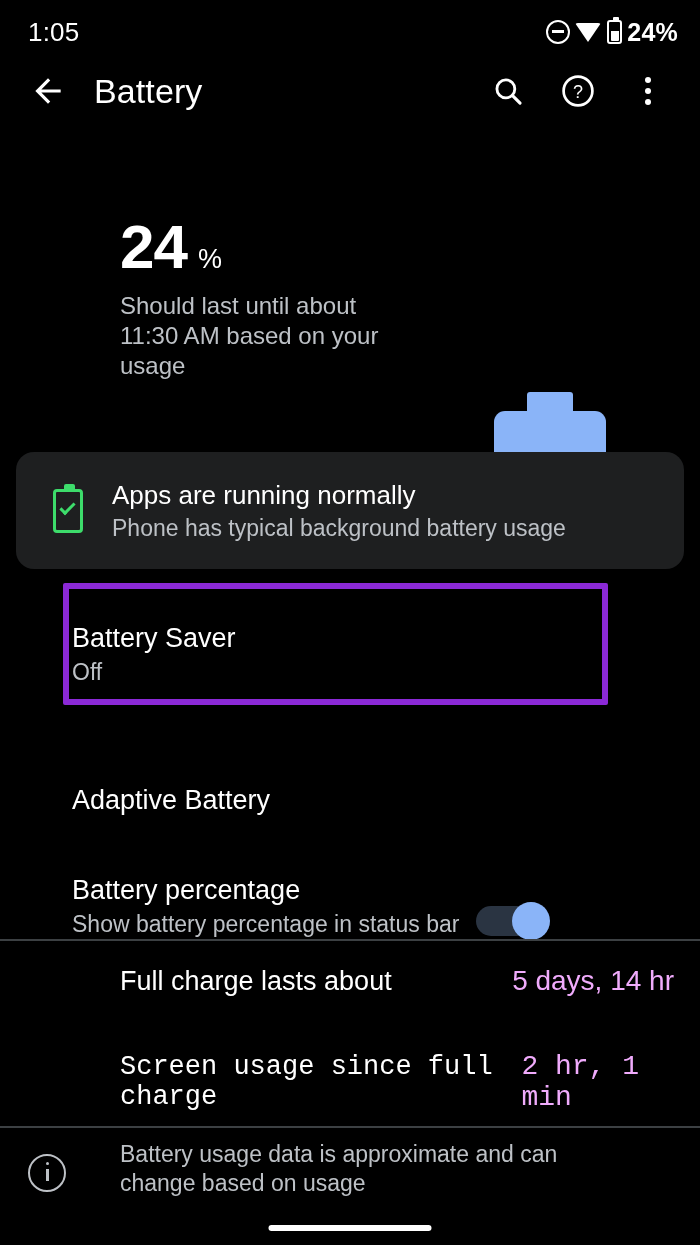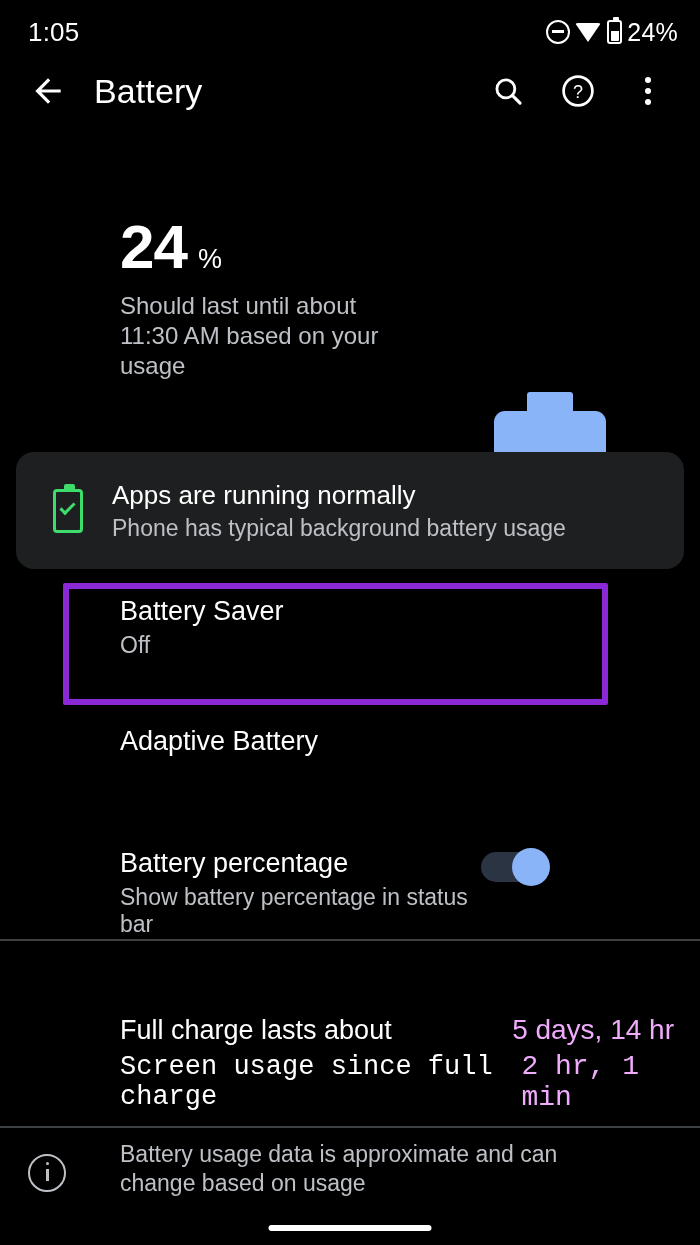--- a/index.html
+++ b/index.html
@@ -11,21 +11,21 @@
   }
   .screen { position: relative; width: 700px; height: 1245px; background:#000; }
 
   
   .status-bar {
     position: absolute; top: 0; left: 0; width: 700px; height: 48px;
     display: flex; align-items: center; justify-content: space-between;
     padding: 16px 22px 0 28px;
   }
   .status-clock { color:#ffffff; font-size:26px; letter-spacing:0.2px; }
-  .status-right { display:flex; align-items:center; gap:5px; }
+  .status-right { display:flex; align-items:center; gap:5px;font-weight:bold; }
   .status-battery-pct { color:#ffffff; font-size:25px; letter-spacing:0.2px; }
   .dnd-icon { width:24px; height:24px; border:2.5px solid #fff; border-radius:50%; position:relative; }
   .dnd-icon::after { content:""; position:absolute; left:4px; top:8px; width:12px; height:2.5px; background:#fff; }
   .wifi-icon { width:27px; height:22px; position:relative; }
   .wifi-icon::after{
     content:""; position:absolute; left:0; top:2px; width:0; height:0;
     border-left:13.5px solid transparent; border-right:13.5px solid transparent;
     border-top:19px solid #ffffff; border-radius:3px;
   }
   .sb-batt { width:15px; height:24px; border:2.2px solid #fff; border-radius:3px; position:relative; }
@@ -78,22 +78,22 @@
     position:absolute; left:4px; top:11px; width:15px; height:8px;
     border-left:3px solid #3ddc6b; border-bottom:3px solid #3ddc6b;
     transform: rotate(-45deg);
   }
   .card-text { display:flex; flex-direction:column; gap:4px; }
   .card-title { color:#ffffff; font-size:26px; }
   .card-sub { color:#bdc1c6; font-size:23px; }
 
   
   .pref {
-    position:absolute; left:0; width:576px; display:flex; align-items:flex-start;
-    padding-left:120px; padding-right:26px;
+    position:absolute; left:0; width:576px; display:flex; align-items:flex-end;
+    padding-left:72px; padding-right:26px;
   }
   .pref .texts { display:flex; flex-direction:column; gap:5px; }
   .pref .p-title { color:#ffffff; font-size:27px; }
   .pref .p-sub { color:#bdc1c6; font-size:23px; }
 
   .row-saver { top:596px; height:90px; }
   .row-adaptive { top:726px; height:90px; }
   .row-pct { top:848px; height:90px; }
 
   .highlight-box {
@@ -115,21 +115,21 @@
   .divider { position:absolute; left:0; width:700px; height:1.5px; background:#3c4043; }
   .div-1 { top:939px; }
   .div-2 { top:1126px; }
 
   .info-row {
     position:absolute; left:0; width:700px; height:90px; display:flex;
     align-items:center; padding-left:120px; padding-right:26px;
   }
   .info-row .label { color:#ffffff; font-size:27px; }
   .info-row .value { margin-left:auto; color:#f0abfc; font-size:28px; }
-  .row-full { top:956px;align-items:flex-end; }
+  .row-full { top:936px; }
   .row-screen { top:1037px;font-family:Liberation Mono, monospace; }
 
   
   .footer {
     position:absolute; left:0; top:1140px; width:620px; height:80px;
     display:flex; align-items:flex-start; padding-left:28px; padding-right:30px;
   }
   .info-icon {
     width:38px; height:38px; border:2.5px solid #bdc1c6; border-radius:50%;
     position:relative; flex:0 0 auto; margin-top:14px;

